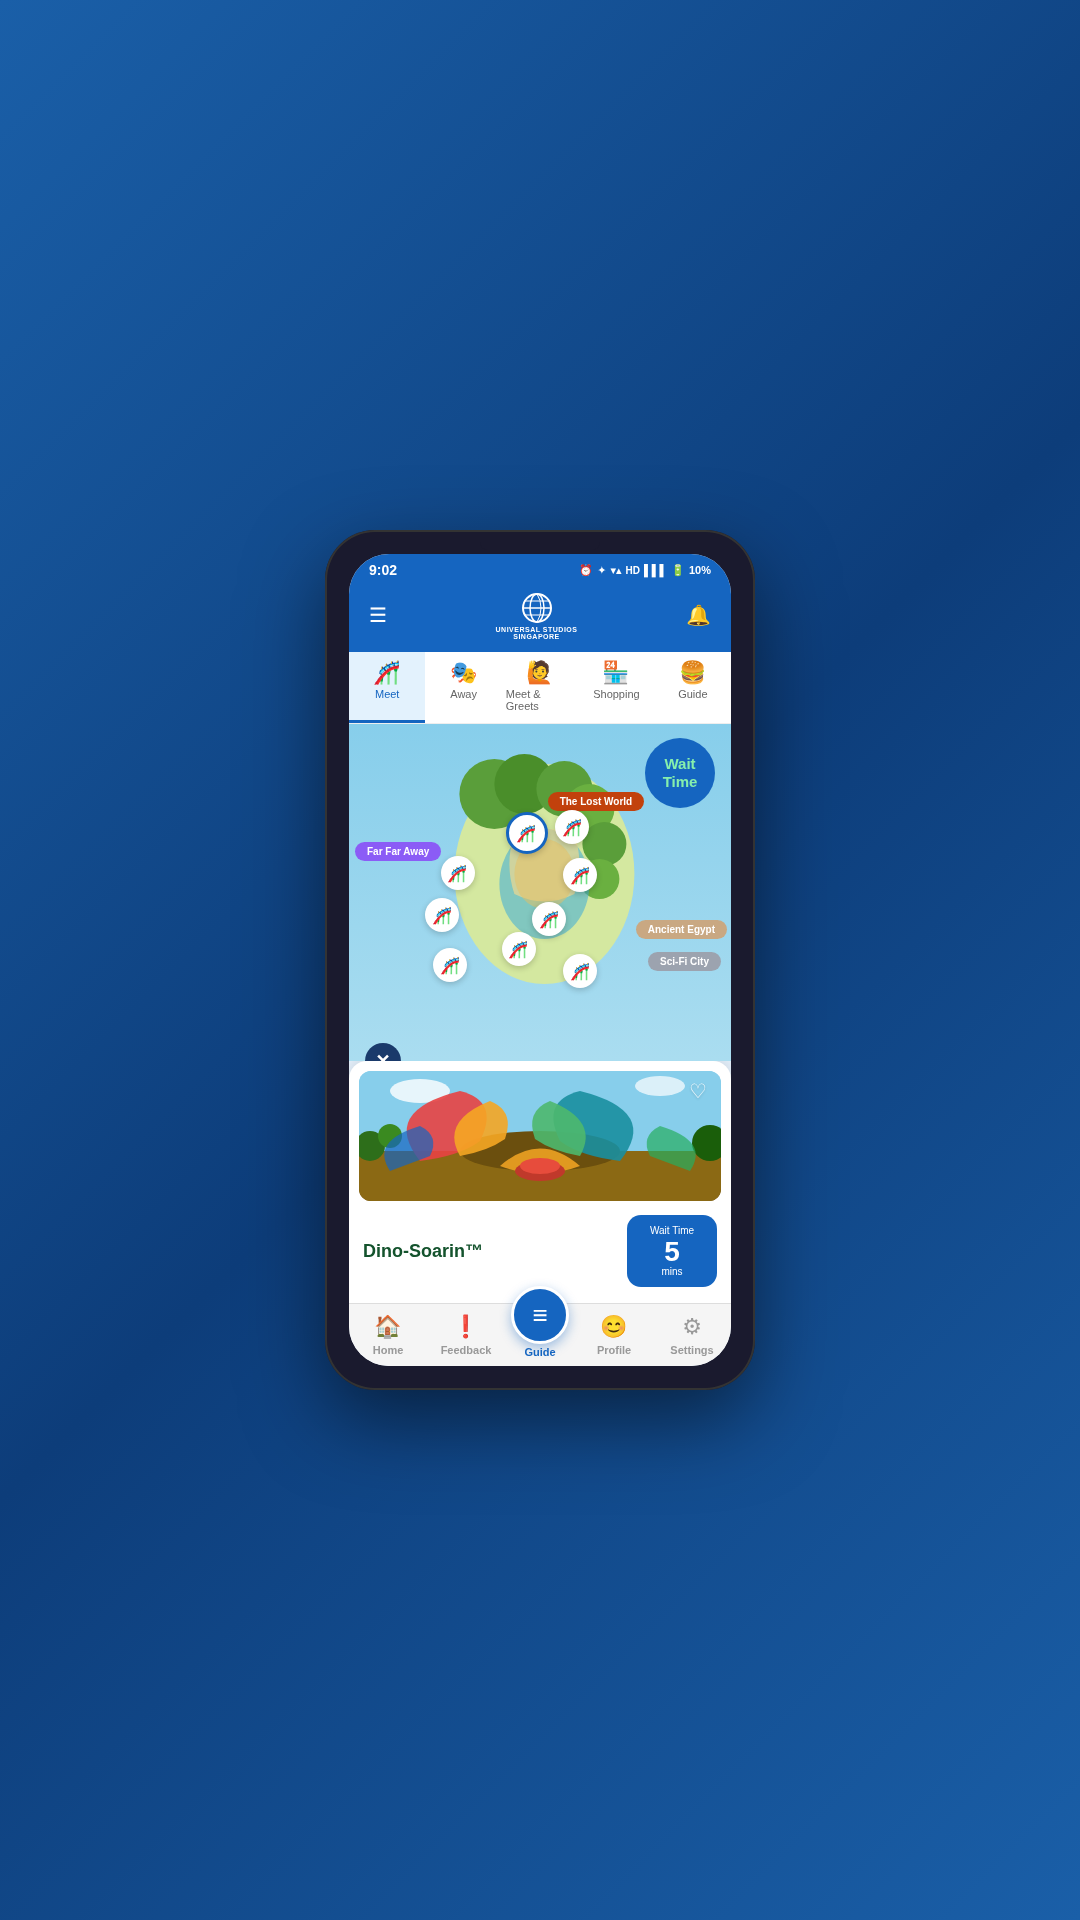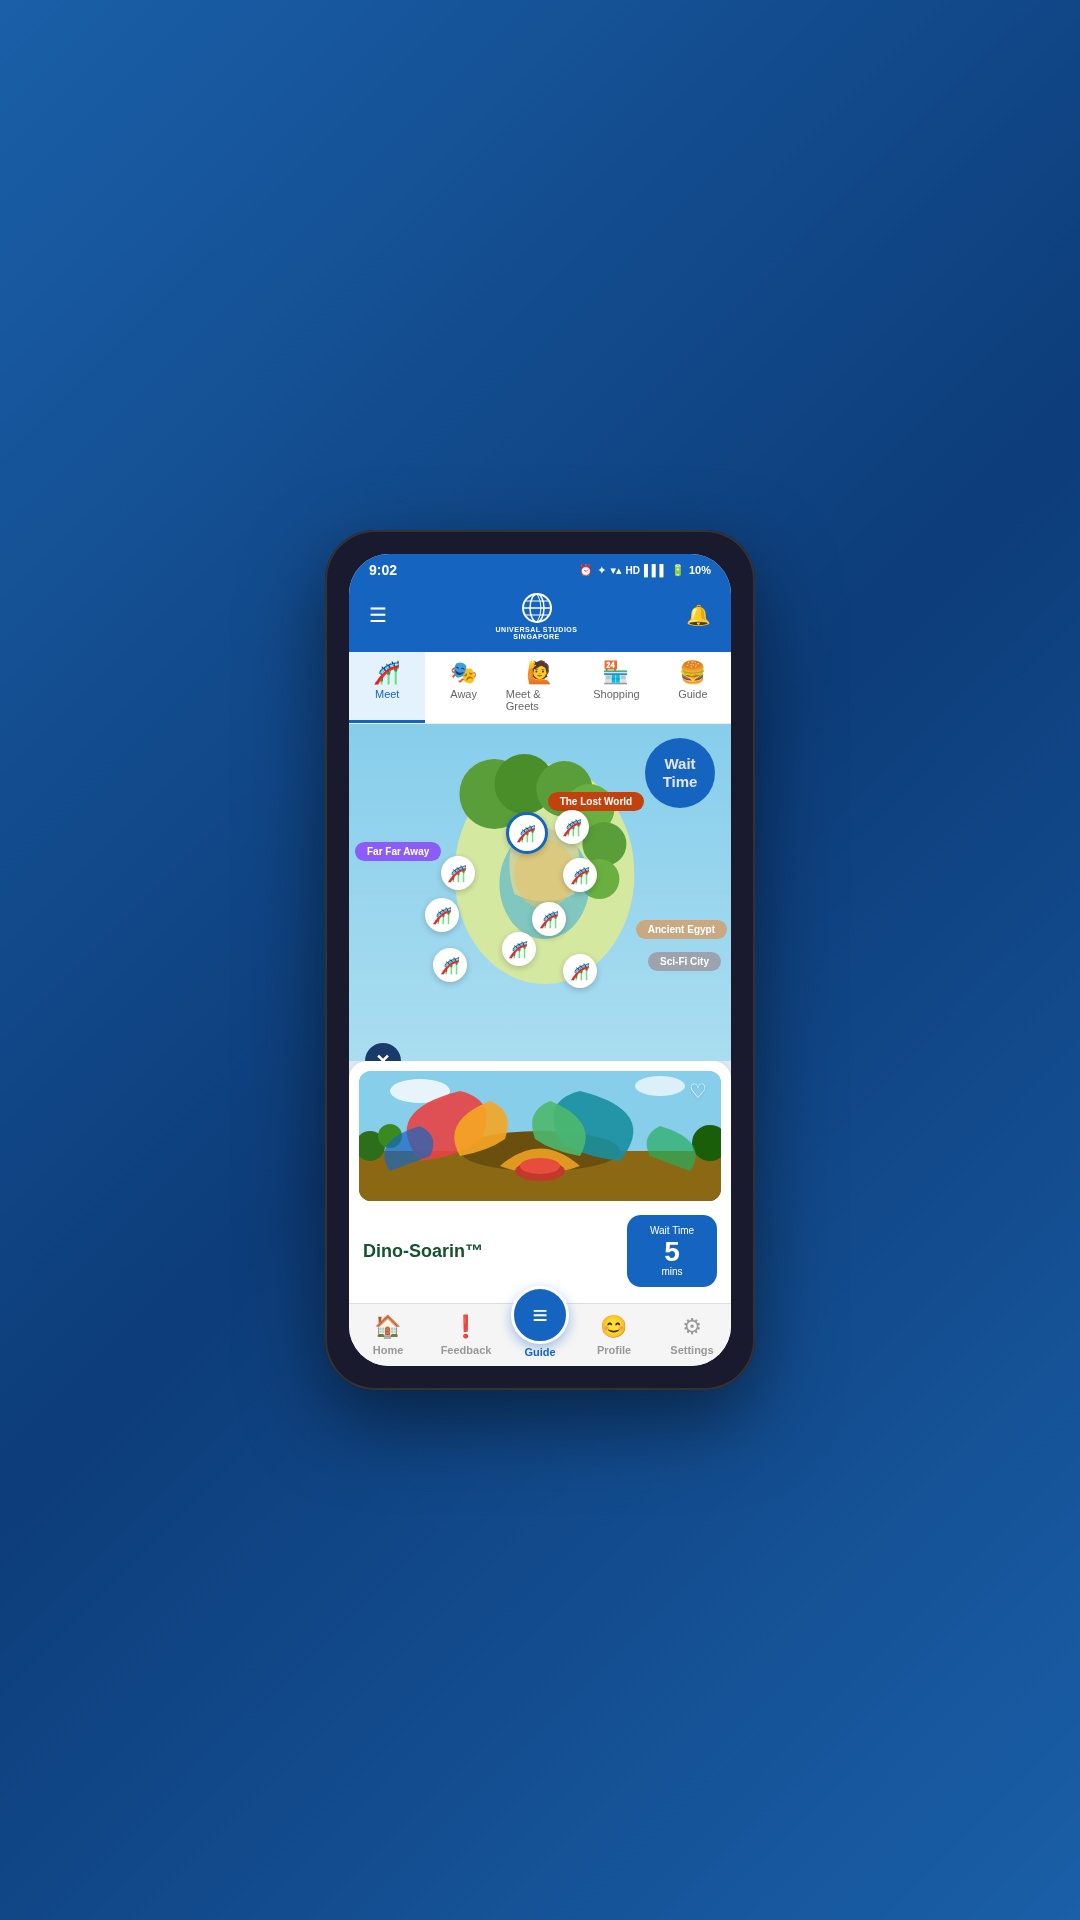--- a/index.html
+++ b/index.html
@@ -199,21 +199,21 @@
       border: 3px solid #1565c0;
       width: 42px;
       height: 42px;
     }
 
     .wait-time-badge {
       position: absolute;
       top: 14px;
       right: 16px;
       background: #1565c0;
-      color: #e5e5e5;
+      color: #86efac;
       border-radius: 50%;
       width: 70px;
       height: 70px;
       display: flex;
       align-items: center;
       justify-content: center;
       font-size: 16px;
       font-weight: 700;
       text-align: center;
       line-height: 1.2;

